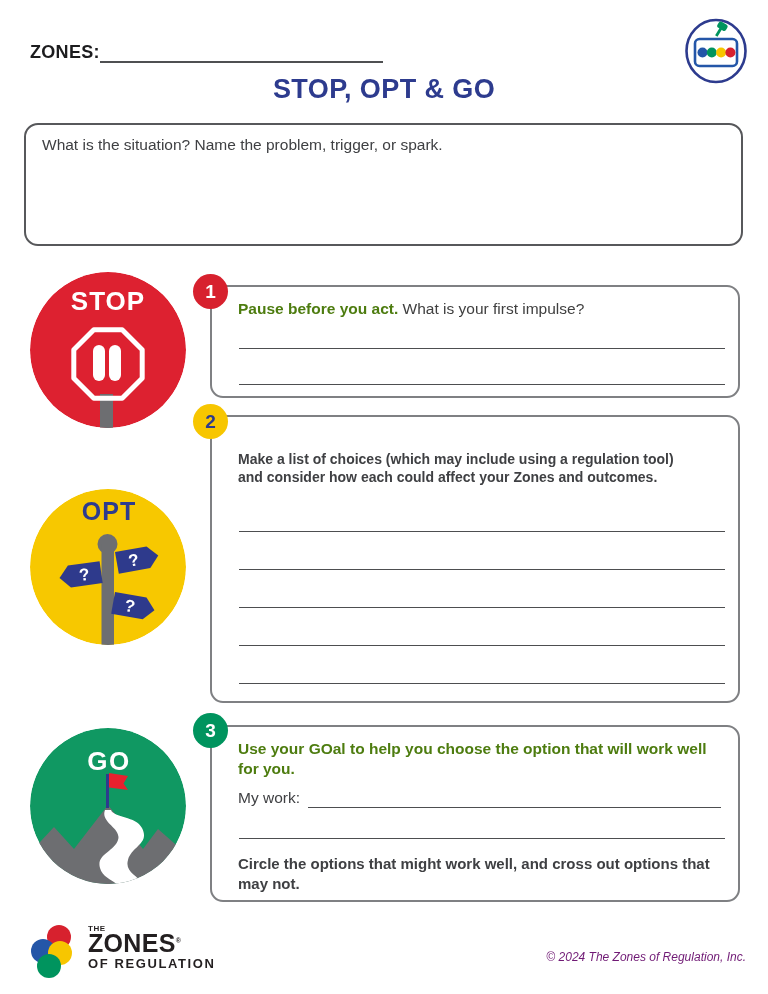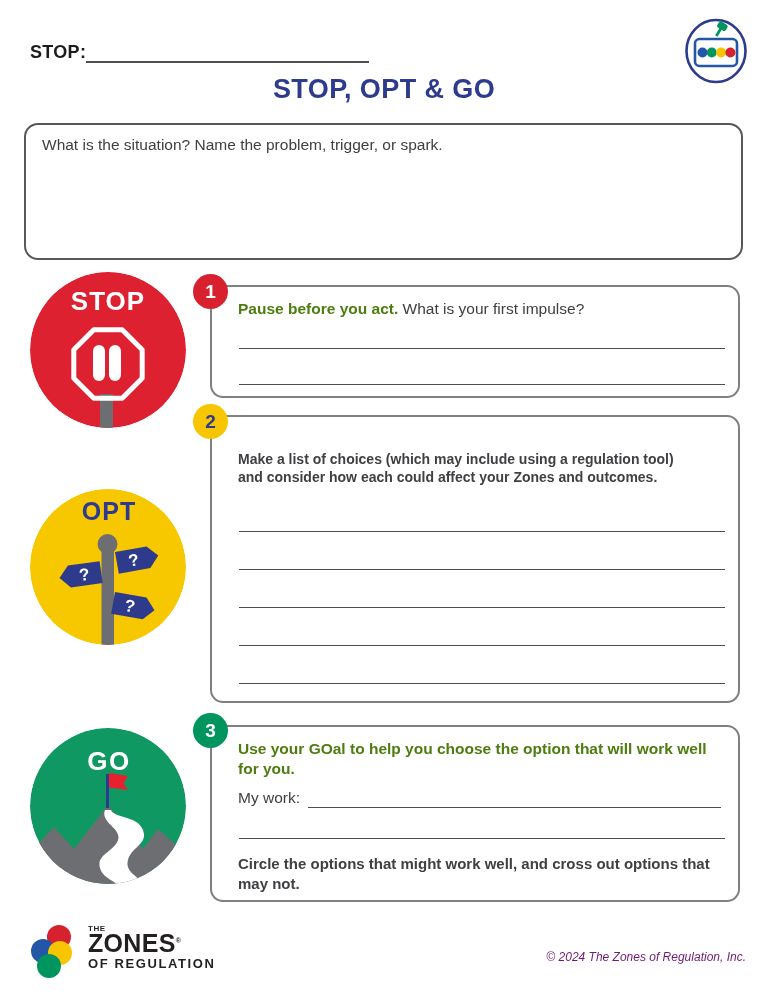--- a/index.html
+++ b/index.html
@@ -12,21 +12,21 @@
   .name-row { position:absolute; left:30px; top:42px; display:flex; align-items:flex-end; }
   .name-label { font-weight:bold; font-size:18px; color:#1c1c1e; letter-spacing:.3px; }
   .name-line { display:inline-block; width:283px; height:16px; border-bottom:2.5px solid #4f5052; }
   .corner-badge { position:absolute; left:683px; top:16px; width:66px; height:68px; }
   .title {
     position:absolute; left:0; top:74px; width:100%; margin:0; text-align:center;
     font-size:27px; font-weight:bold; color:#2d3b8e; letter-spacing:.4px;
   }
   
   .situation-box {
-    position:absolute; left:24px; top:123px; width:719px; height:137px;
+    position:absolute; left:24px; top:123px; width:719px; height:123px;
     border:2px solid #57585b; border-radius:14px; padding:11px 16px;
   }
   .situation-box p { margin:0; font-size:15.5px; color:#3f4043; }
   
   .zone-circle { position:absolute; left:30px; width:156px; height:156px; }
   .stop-circle { top:272px; }
   .opt-circle  { top:489px; }
   .go-circle   { top:728px; }
   
   .step-box {
@@ -72,21 +72,21 @@
   .logo-reg { font-size:7px; vertical-align:super; }
   .logo-of { font-size:13px; font-weight:bold; letter-spacing:1.6px; margin-top:2px; }
   .copyright { position:absolute; right:22px; top:950px; font-size:12px; font-style:italic; color:#701a75; }
 </style>
 </head>
 <body>
 
 <div class="page">
 
   <div class="name-row">
-    <span class="name-label">STOP:</span>
+    <span class="name-label">ZONES:</span>
       <span class="name-line"></span>
   </div>
 
   <div class="corner-badge">
     <svg width="66" height="68" viewBox="0 0 66 68">
       <ellipse cx="33" cy="35" rx="29.5" ry="31" fill="#ffffff" stroke="#2d3b8e" stroke-width="2.6"></ellipse>
       <g transform="translate(37,14) rotate(32)">
         <rect x="-5" y="-8" width="10" height="7" rx="2.5" fill="#00945e"></rect>
         <rect x="-1.4" y="-2" width="2.8" height="9" fill="#00945e"></rect>
       </g>

